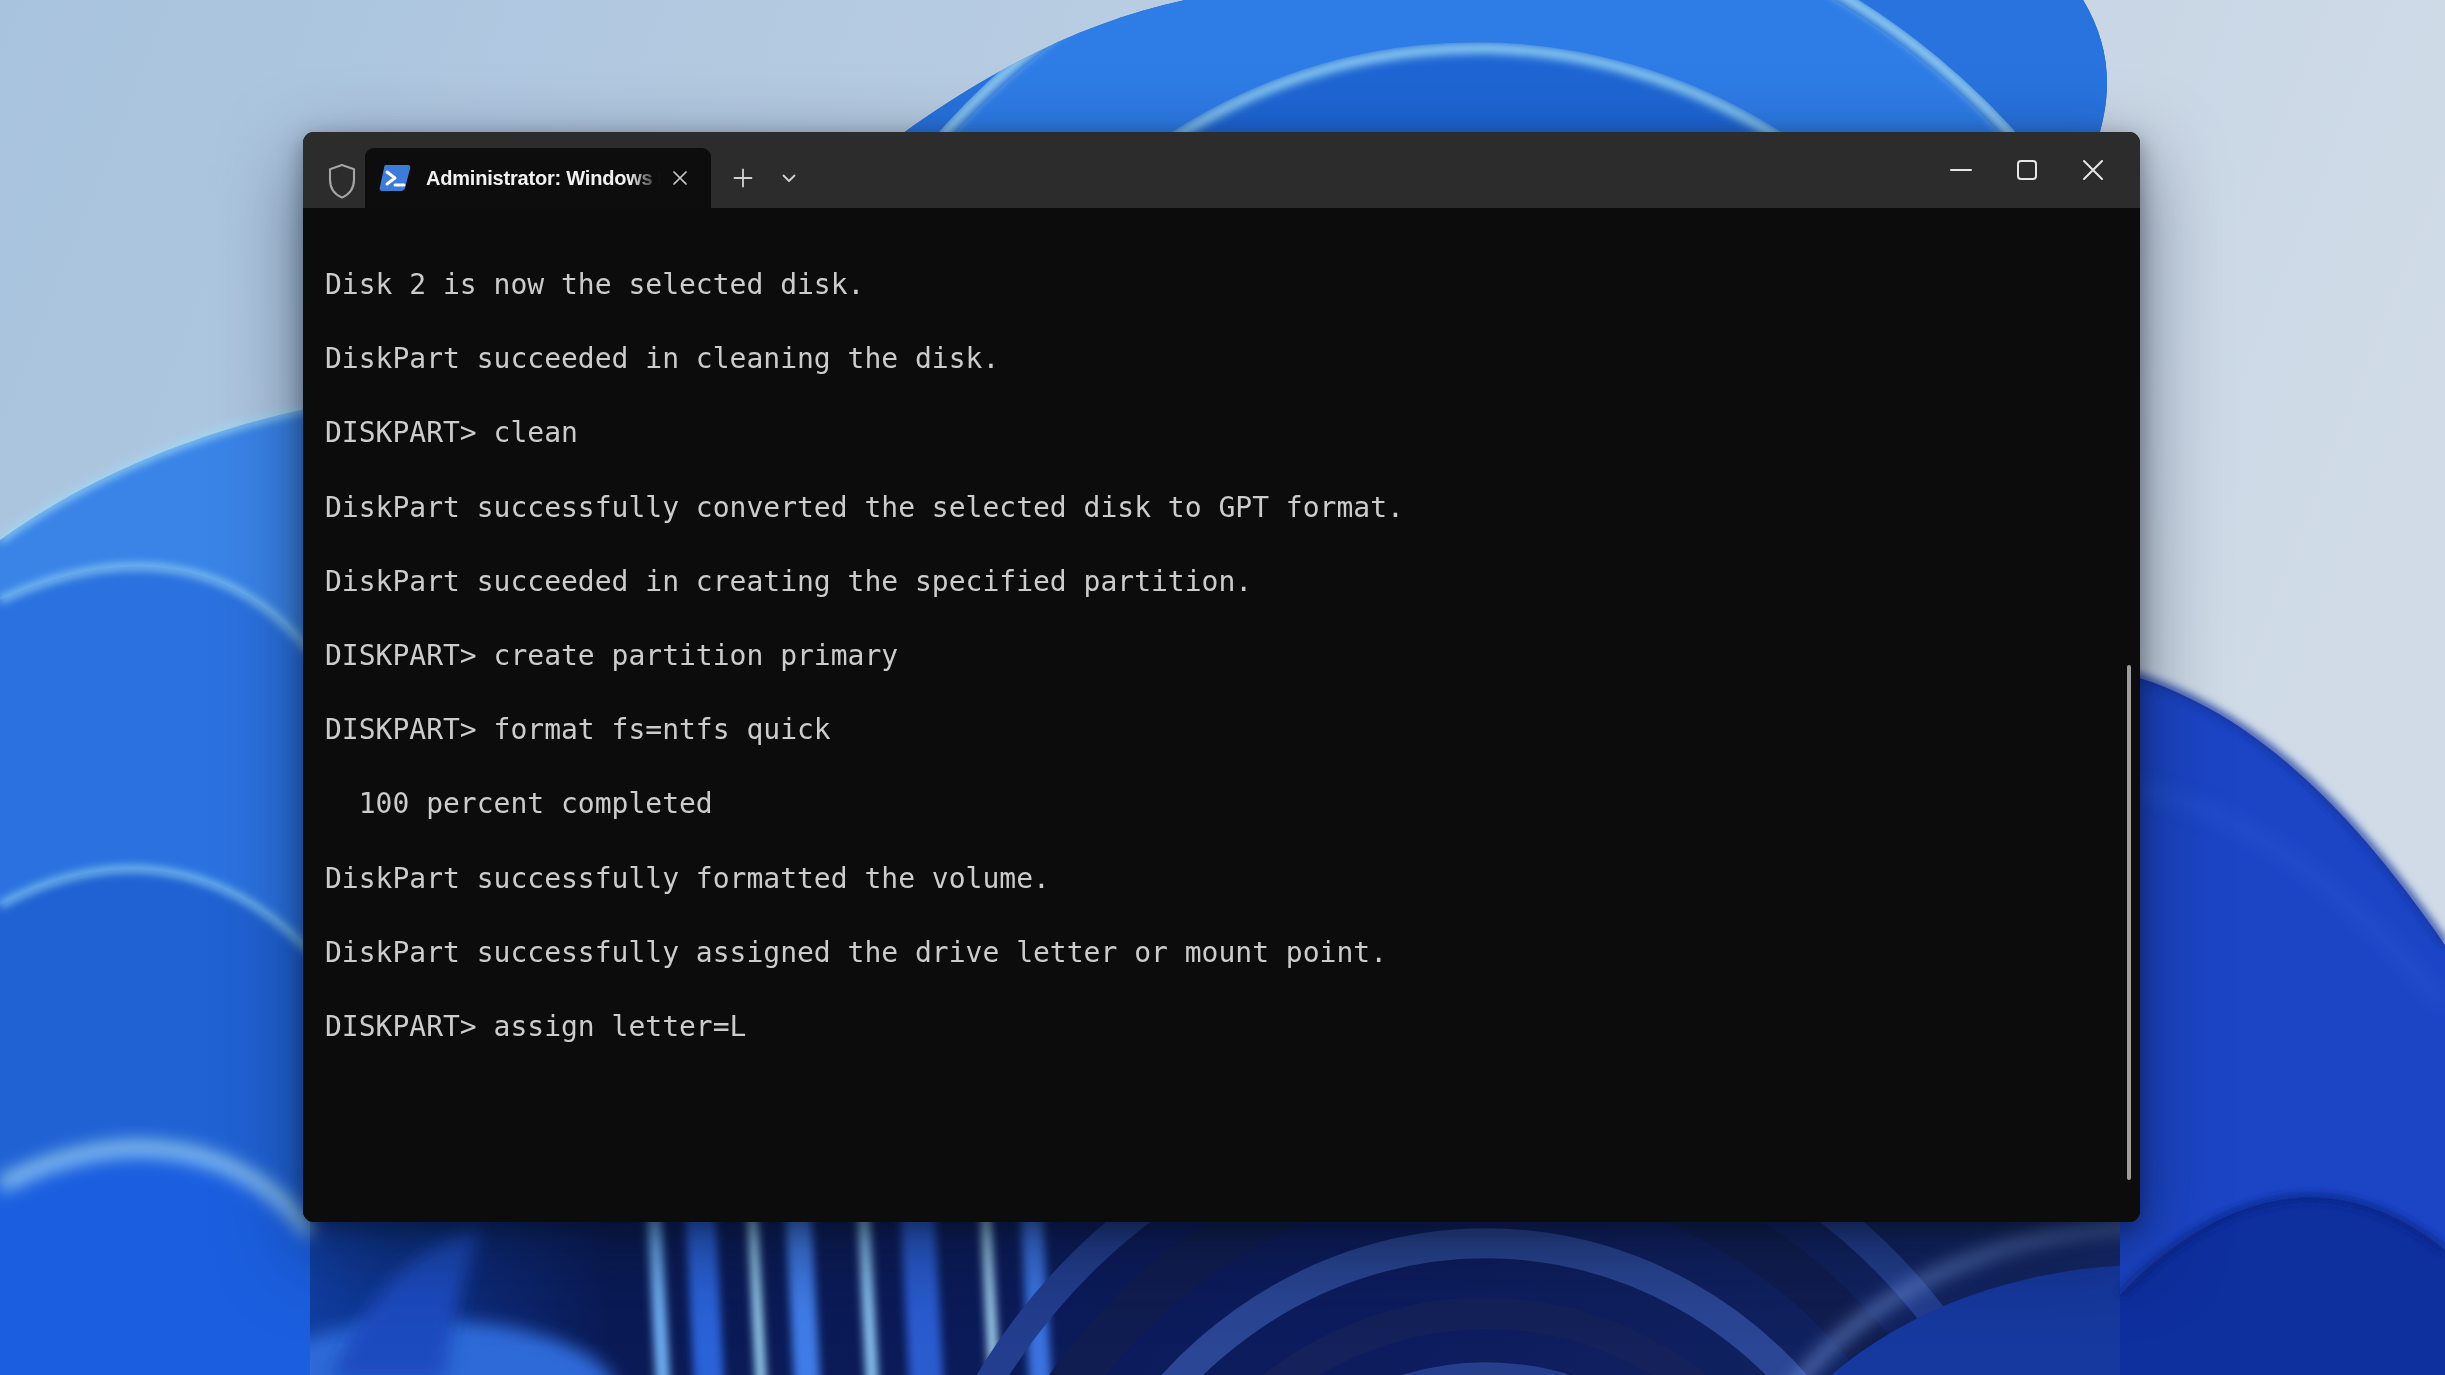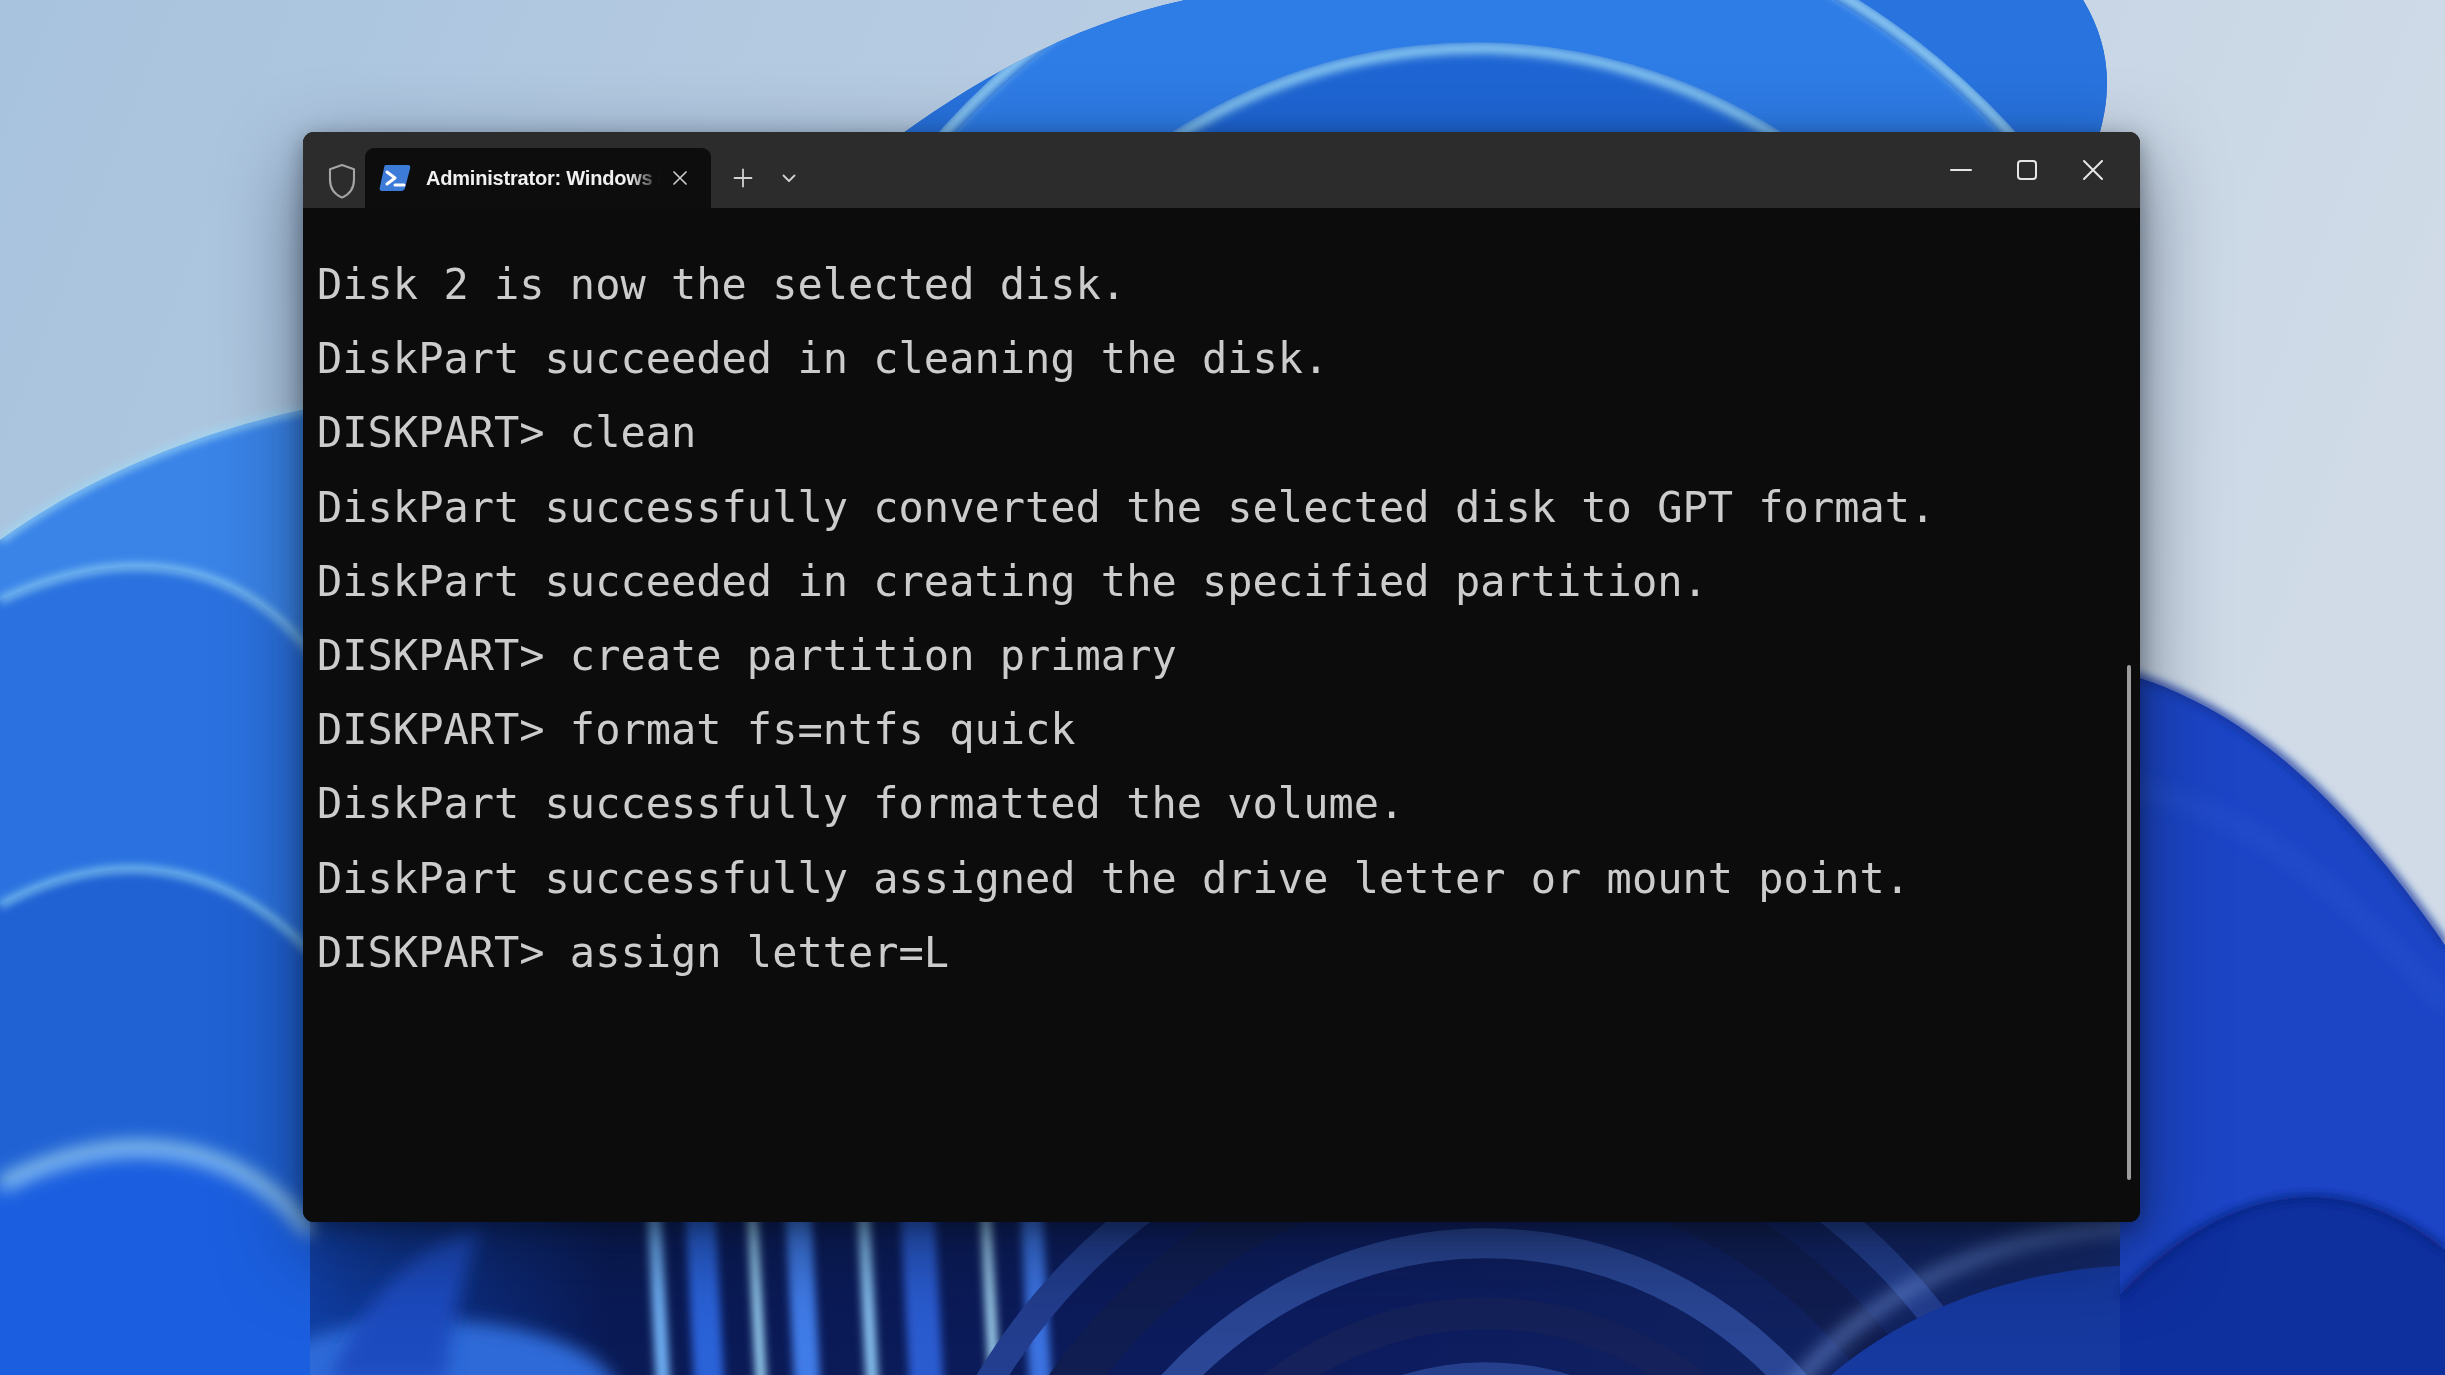--- a/index.html
+++ b/index.html
@@ -44,21 +44,21 @@
     justify-content:center; border-radius:6px; }
 
   
   .term-body {
     position:absolute; left:0; top:76px; width:100%; height:1014px;
     background:#0c0c0c; border-radius:0 0 11px 11px;
     padding:40px 26px 0 14px; overflow:hidden; cursor:text;
   }
   .term-line {
     font-family:"DejaVu Sans Mono","Liberation Mono",monospace;
-    font-size:42px; line-height:74.2px; color:#cccccc; white-space:pre;
+    font-size:28px; line-height:74.2px; color:#cccccc; white-space:pre;margin-left:8px;
   }
   .term-scrollbar {
     position:absolute; right:9px; top:533px; width:4px; height:515px;
     background:#9d9d9d; border-radius:2px; cursor:pointer;
   }
 </style>
 </head>
 <body>
 
 <div class="desktop">
@@ -213,20 +213,21 @@
 
 
         <div class="term-line">DiskPart successfully converted the selected disk to GPT format.</div>
 
         <div class="term-line">DiskPart succeeded in creating the specified partition.</div>
 
         <div class="term-line">DISKPART&gt; create partition primary</div>
 
         <div class="term-line">DISKPART&gt; format fs=ntfs quick</div>
 
+        <div class="term-line">  100 percent completed</div>
 
         <div class="term-line">DiskPart successfully formatted the volume.</div>
 
         <div class="term-line">DiskPart successfully assigned the drive letter or mount point.</div>
 
         <div class="term-line">DISKPART&gt; assign letter=L</div>
 
       </div>
 
     <div class="term-scrollbar"></div>

